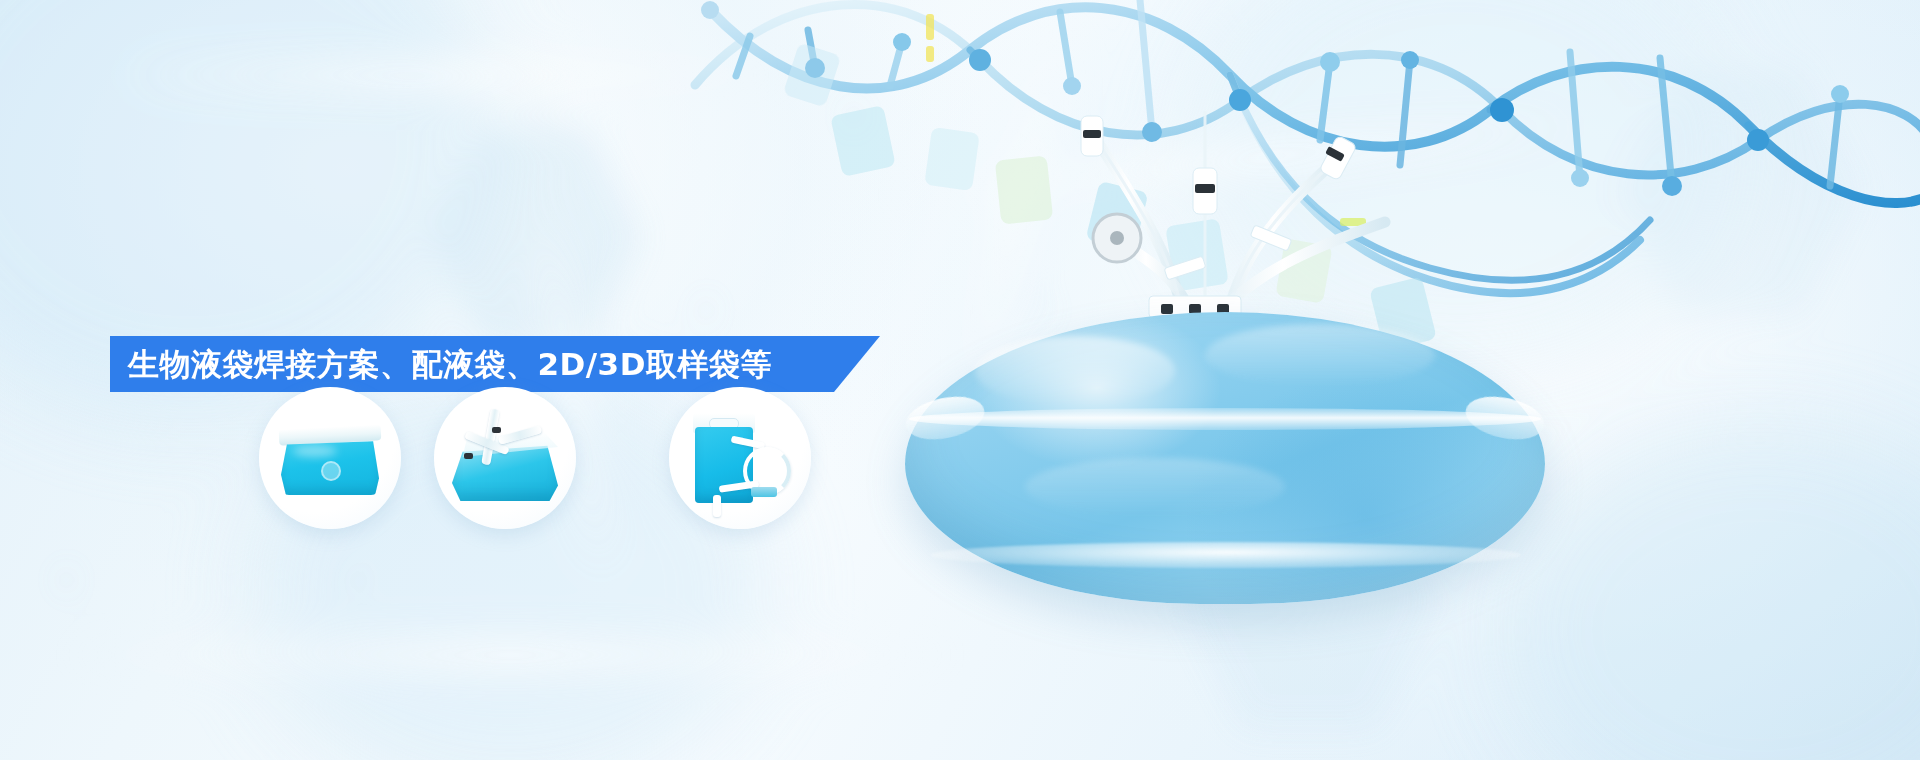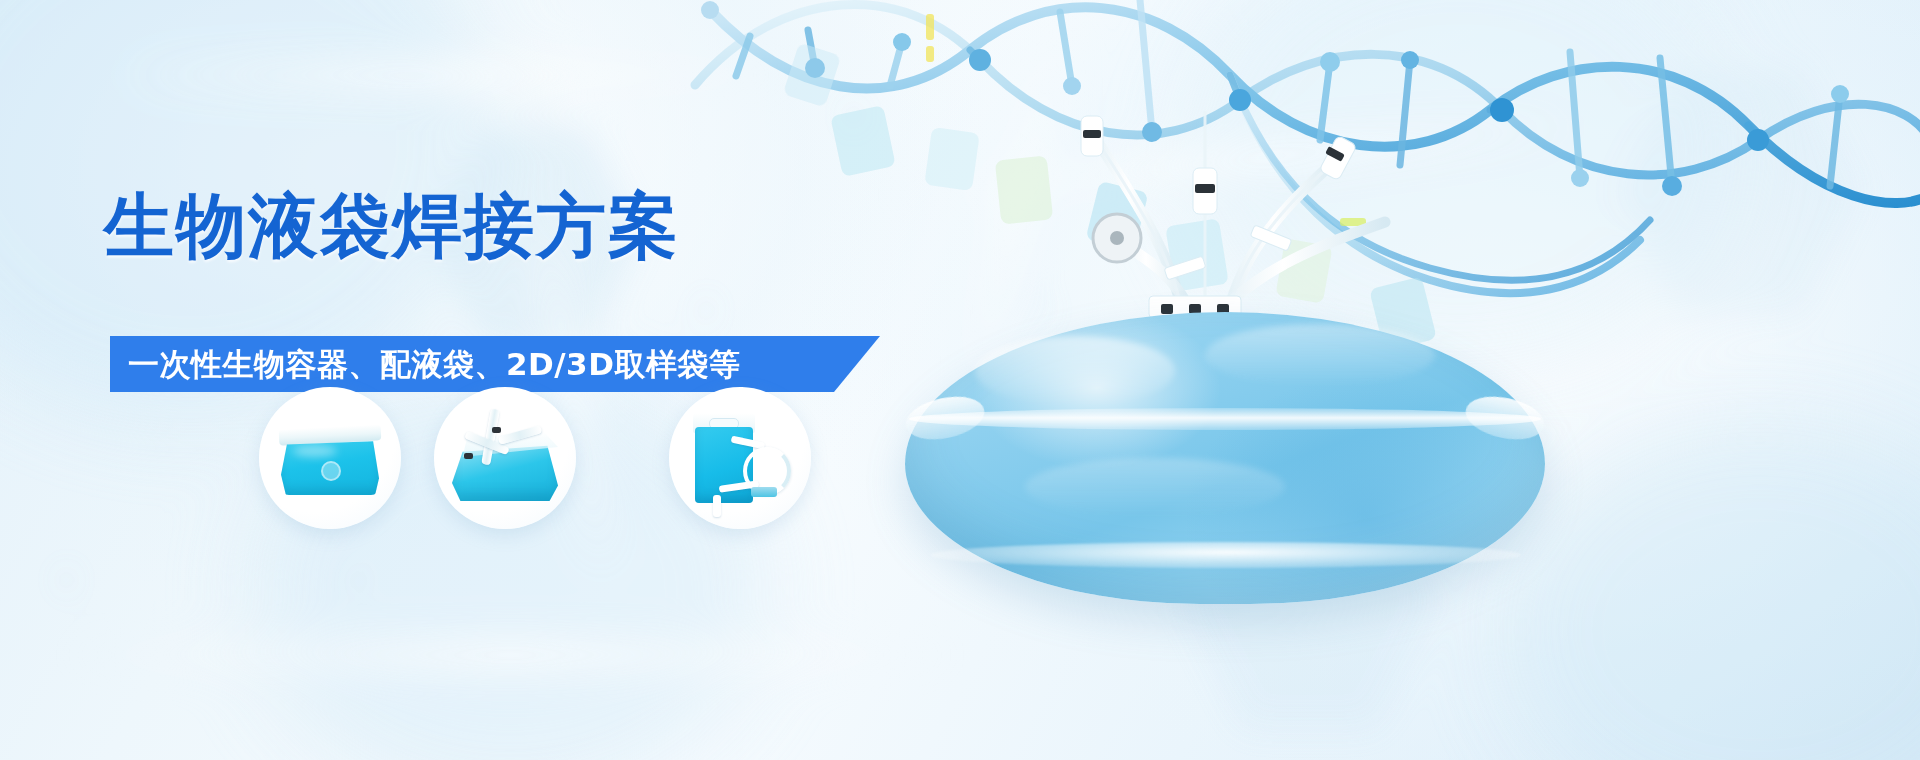--- a/index.html
+++ b/index.html
@@ -313,24 +313,23 @@
     <div class="br-shell"></div>
     <div class="br-lip"></div>
     <div class="br-lip r"></div>
     <div class="br-seam"></div>
     <div class="br-rib" style="left:70px;top:46px;width:200px;height:70px;"></div>
     <div class="br-rib" style="left:300px;top:34px;width:230px;height:62px;opacity:.7;"></div>
     <div class="br-rib" style="left:120px;top:168px;width:260px;height:58px;opacity:.45;"></div>
     <div class="br-seam2"></div>
   </div>
 
-  <div id="headline">生物液袋焊接方案</div>
 
   <div id="subbar">
-    <div id="subbar-text">一次性生物容器、配液袋、2D/3D取样袋等</div>
+    <div id="subbar-text">生物液袋焊接方案、配液袋、2D/3D取样袋等</div>
   </div>
 
   <div class="pcircle" style="left:259px;top:387px;">
     <div class="inner">
       <div class="bag1-top"></div>
       <div class="bag1-body"></div>
       <div class="bag1-gloss"></div>
       <div class="bag1-port"></div>
     </div>
   </div>

